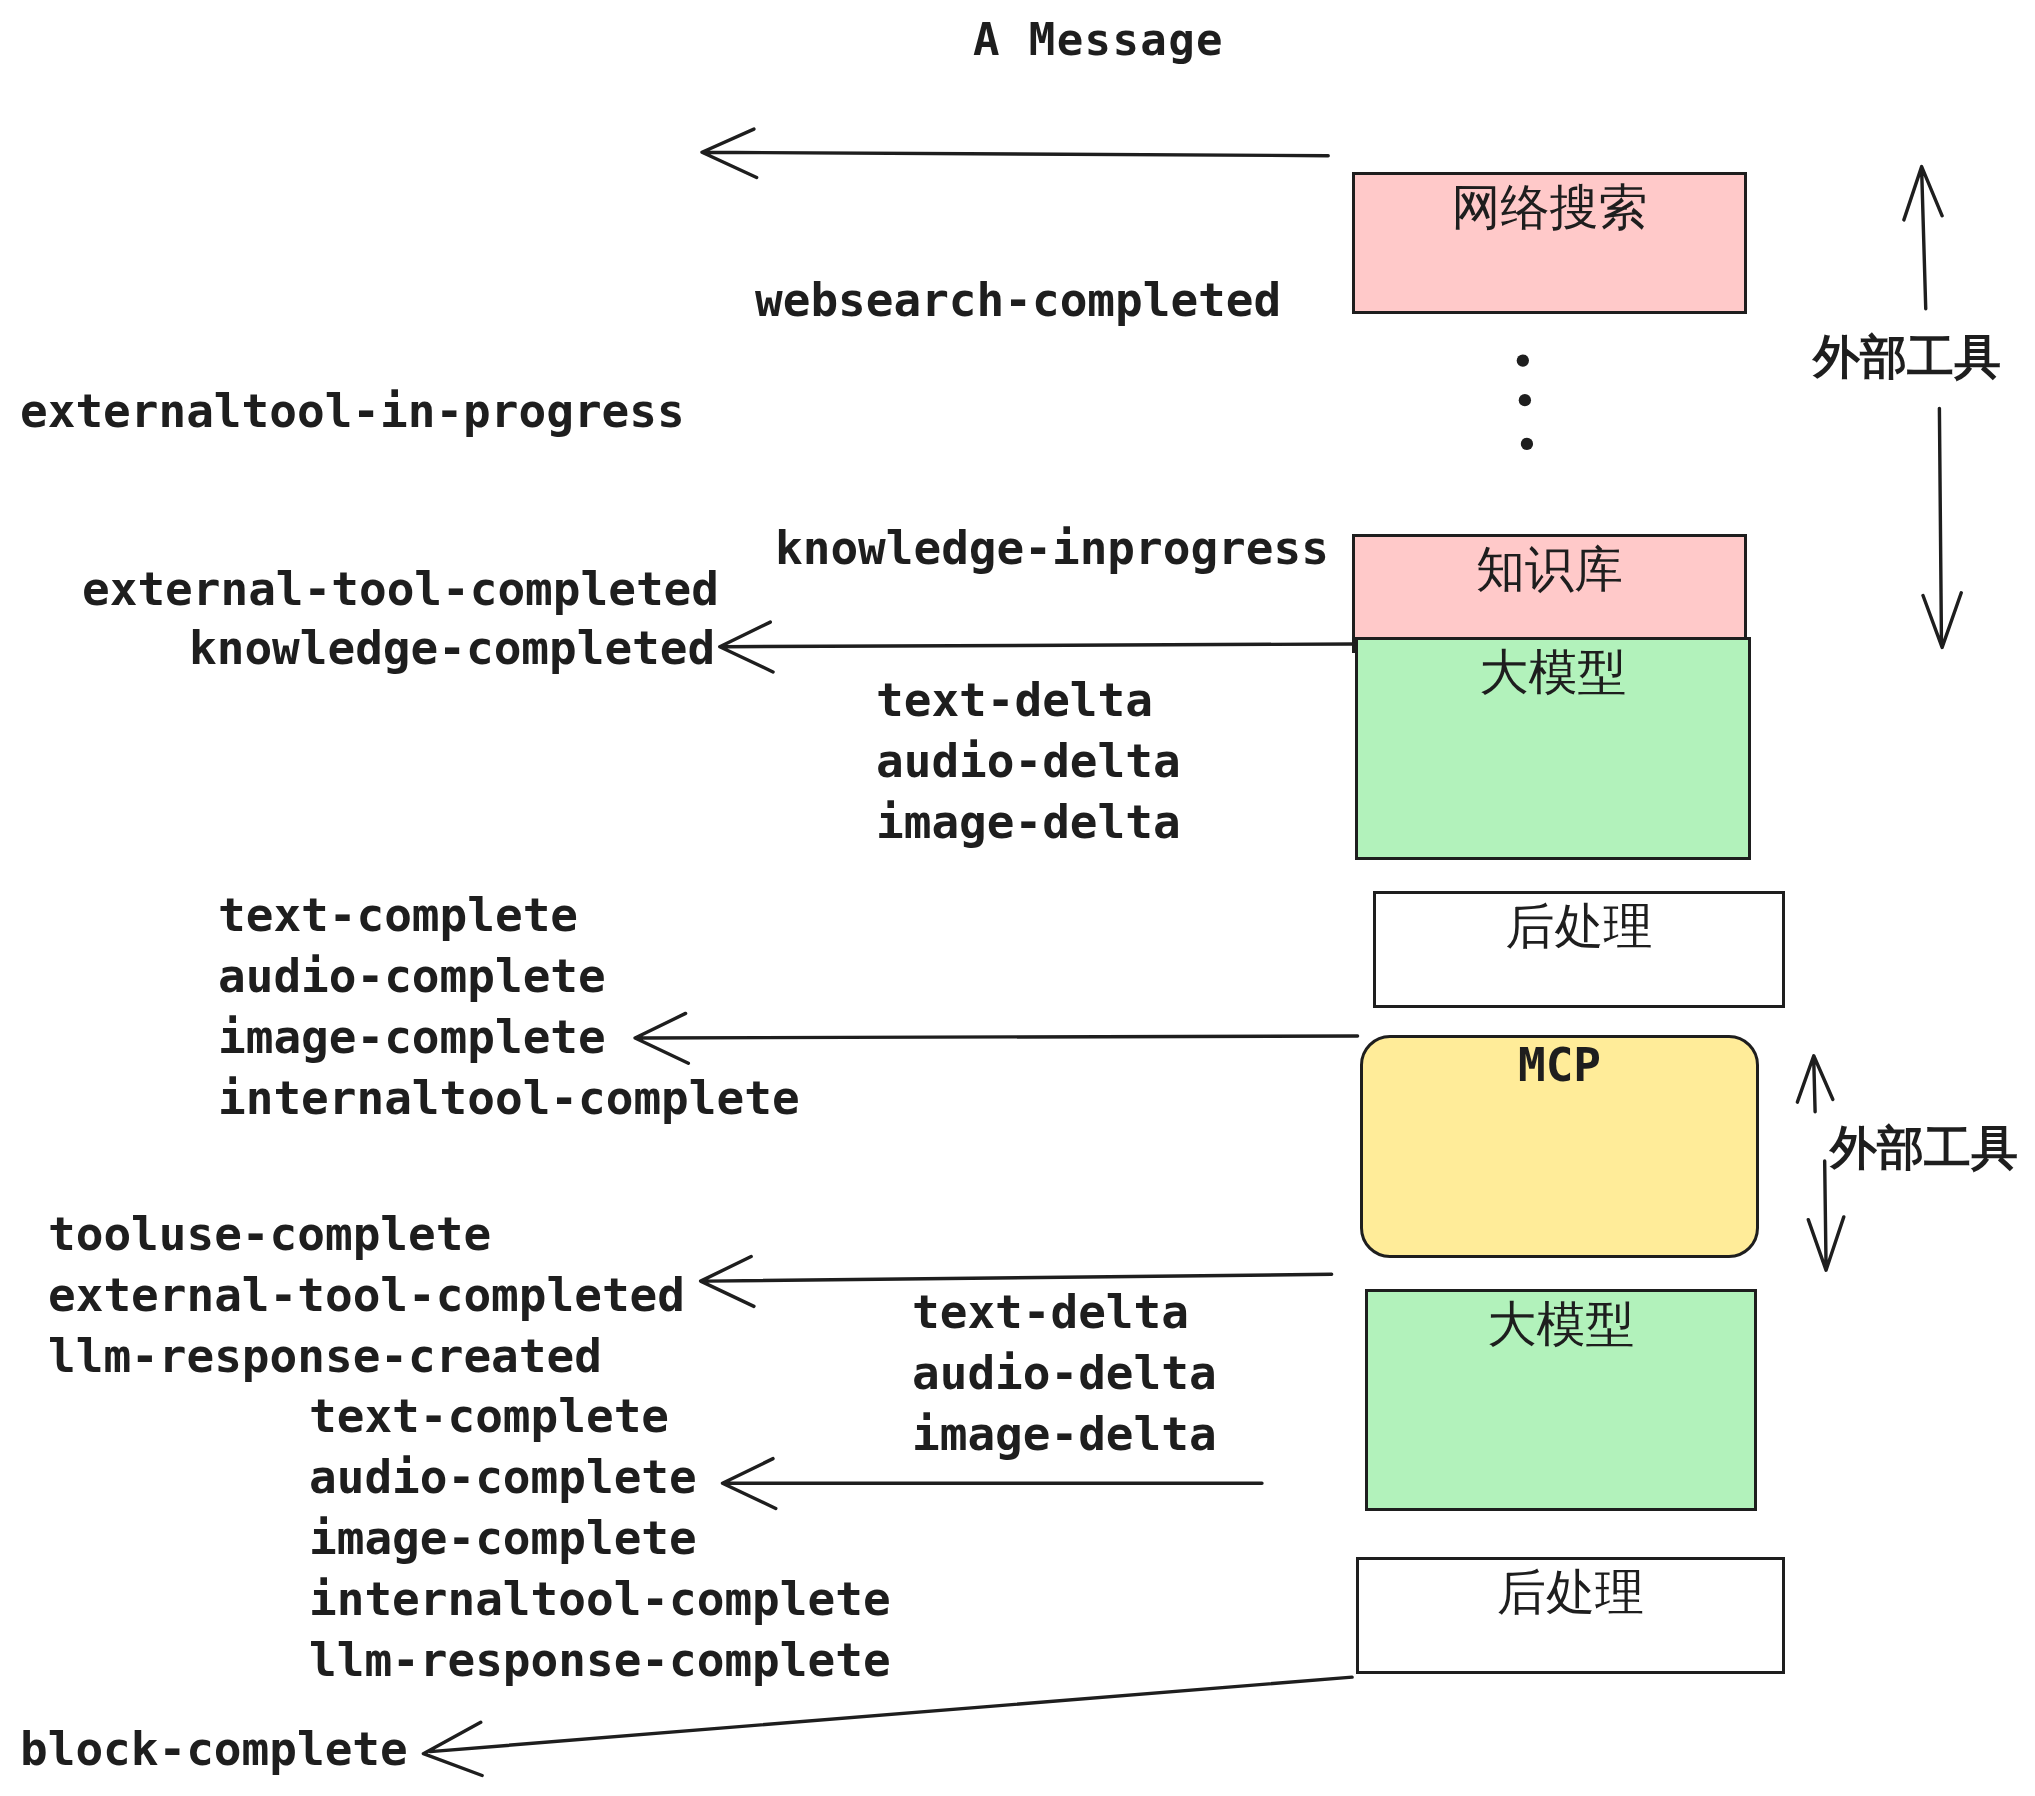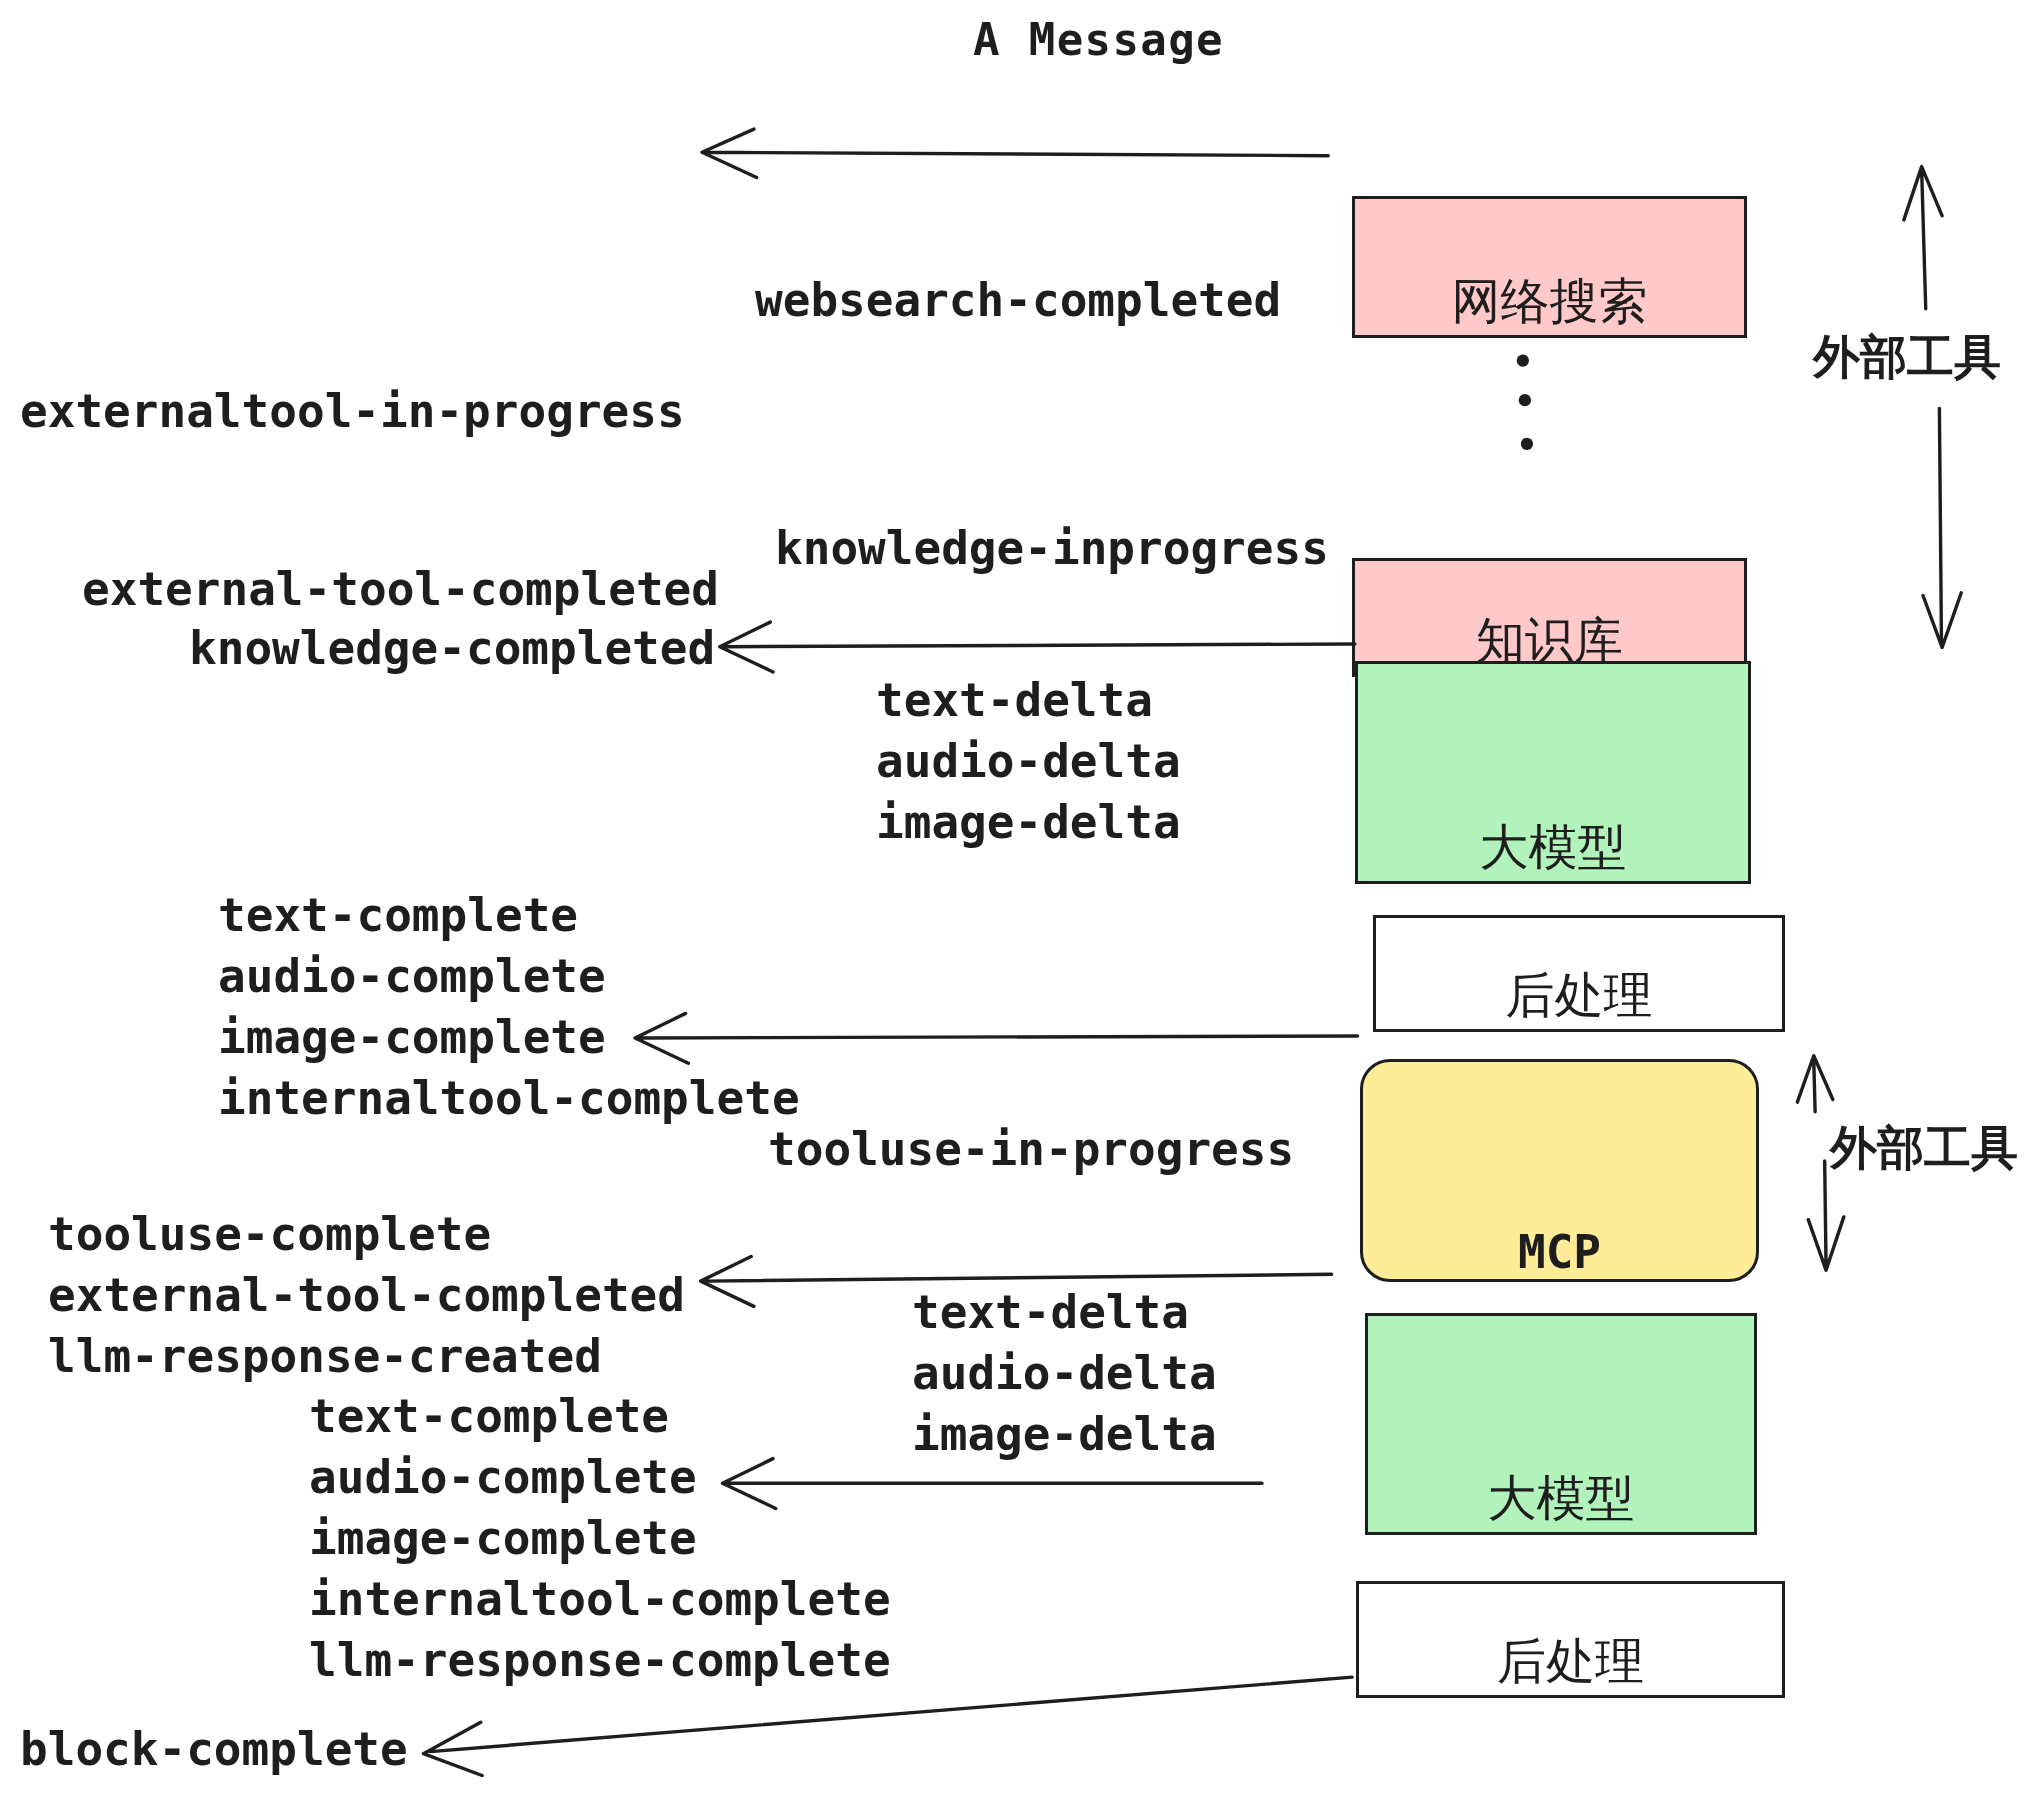--- a/index.html
+++ b/index.html
@@ -13,21 +13,21 @@
   .title {
     position:absolute; font:bold 44px "DejaVu Sans Mono", monospace;
     white-space:pre; letter-spacing:1.4px;
   }
   .ev {
     position:absolute; font:bold 46px "DejaVu Sans Mono", monospace;
     line-height:61px; white-space:pre-line; letter-spacing:0;
   }
   .box {
     position:absolute; box-sizing:border-box; border:3.4px solid var(--ink);
-    display:flex; align-items:flex-end; justify-content:center;margin-top:24px;
+    display:flex; align-items:flex-start; justify-content:center;
   }
   .box.pink   { background:var(--pink);   }
   .box.green  { background:var(--green);  }
   .box.yellow { background:var(--yellow);border-radius:30px; }
   .box.white  { background:var(--white);  }
   .box-label {
     font-family:"Liberation Sans", sans-serif; font-size:49px; color:var(--ink);
   }
   .box-label.mono { font-family:"DejaVu Sans Mono", monospace; font-weight:bold; font-size:46px; }
   .side-label {
@@ -48,21 +48,20 @@
   <div class="ev" style="left:775px;top:518px">knowledge-inprogress</div>
   <div class="ev" style="left:82px;top:559px">external-tool-completed</div>
   <div class="ev" style="left:189px;top:618px">knowledge-completed</div>
   <div class="ev" style="left:876px;top:670px">text-delta
 audio-delta
 image-delta</div>
   <div class="ev" style="left:218px;top:885px">text-complete
 audio-complete
 image-complete
 internaltool-complete</div>
-  <div class="ev" style="left:768px;top:1119px">tooluse-in-progress</div>
   <div class="ev" style="left:48px;top:1204px">tooluse-complete
 external-tool-completed
 llm-response-created</div>
   <div class="ev" style="left:912px;top:1282px">text-delta
 audio-delta
 image-delta</div>
   <div class="ev" style="left:309px;top:1386px">text-complete
 audio-complete
 image-complete
 internaltool-complete

